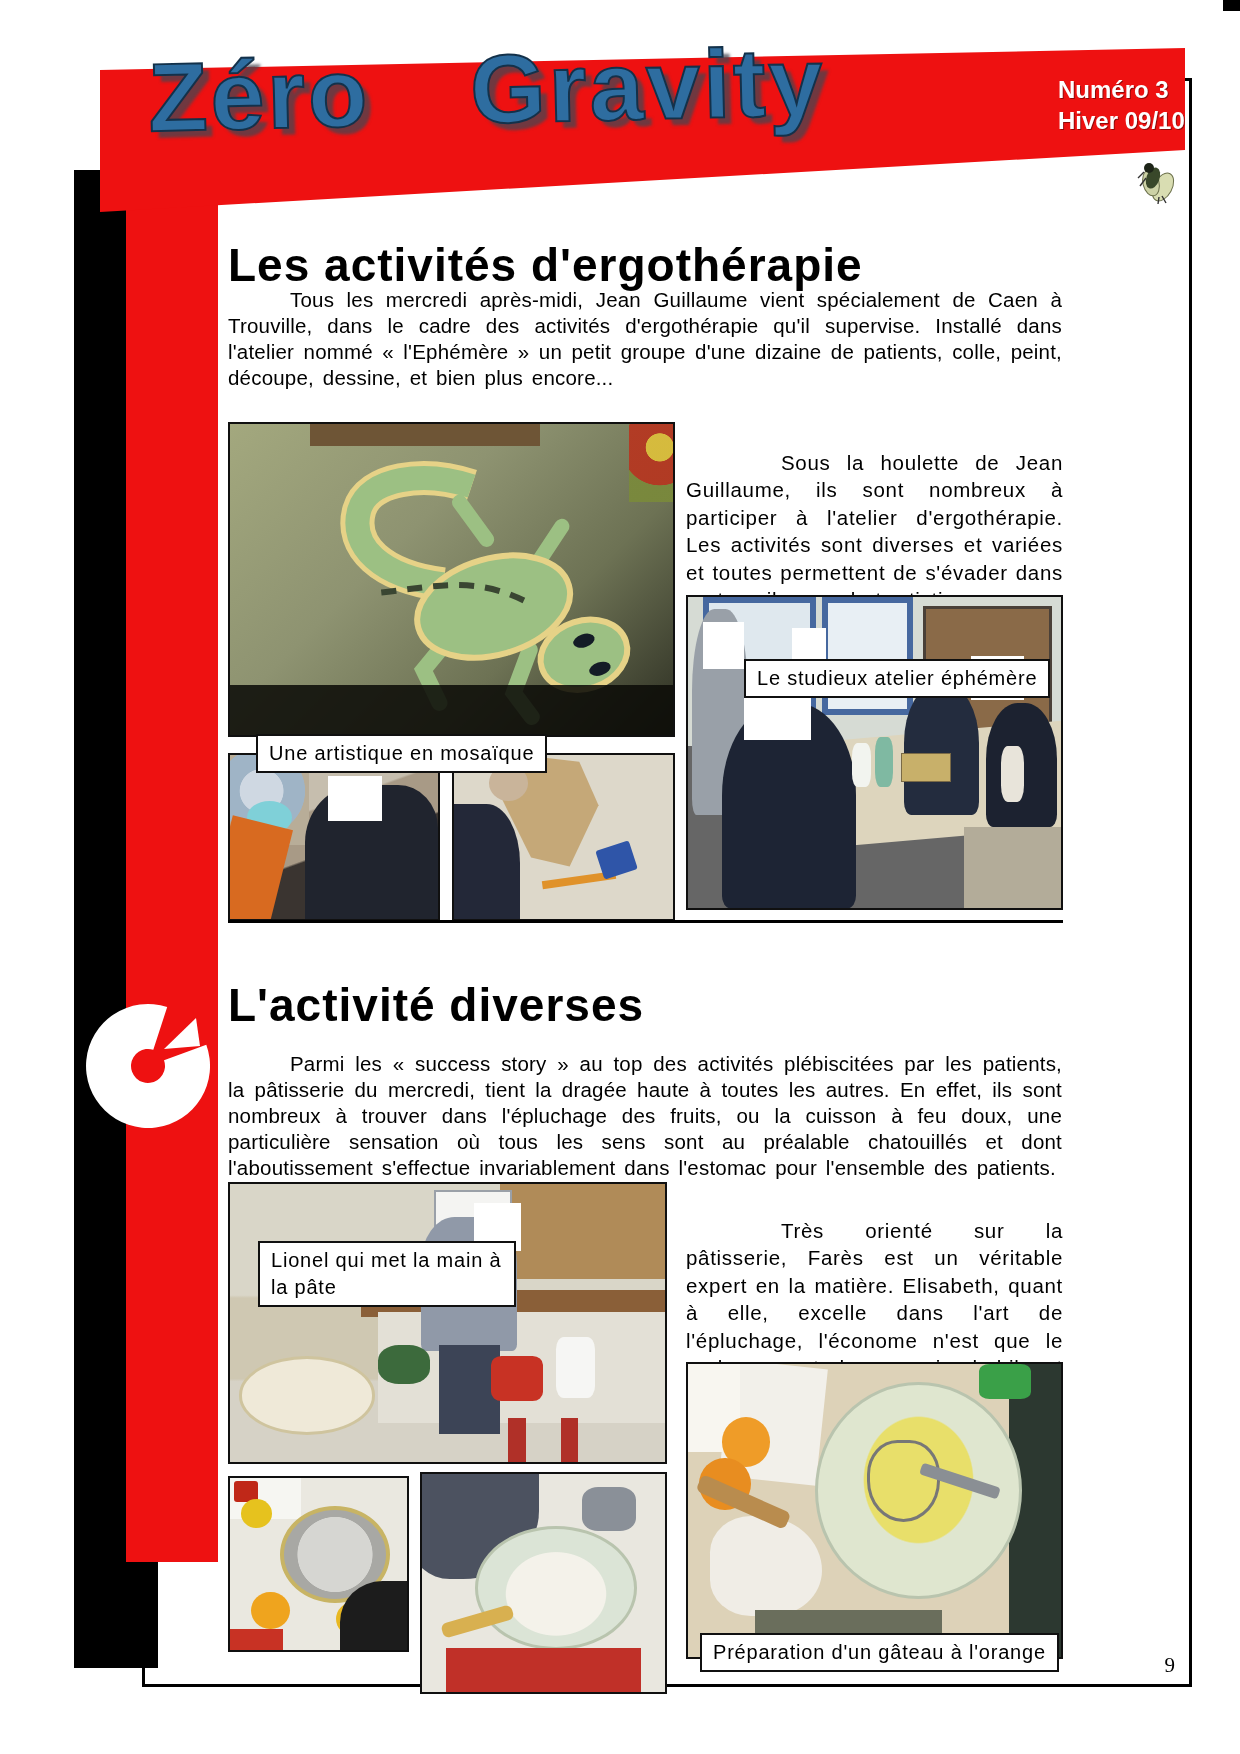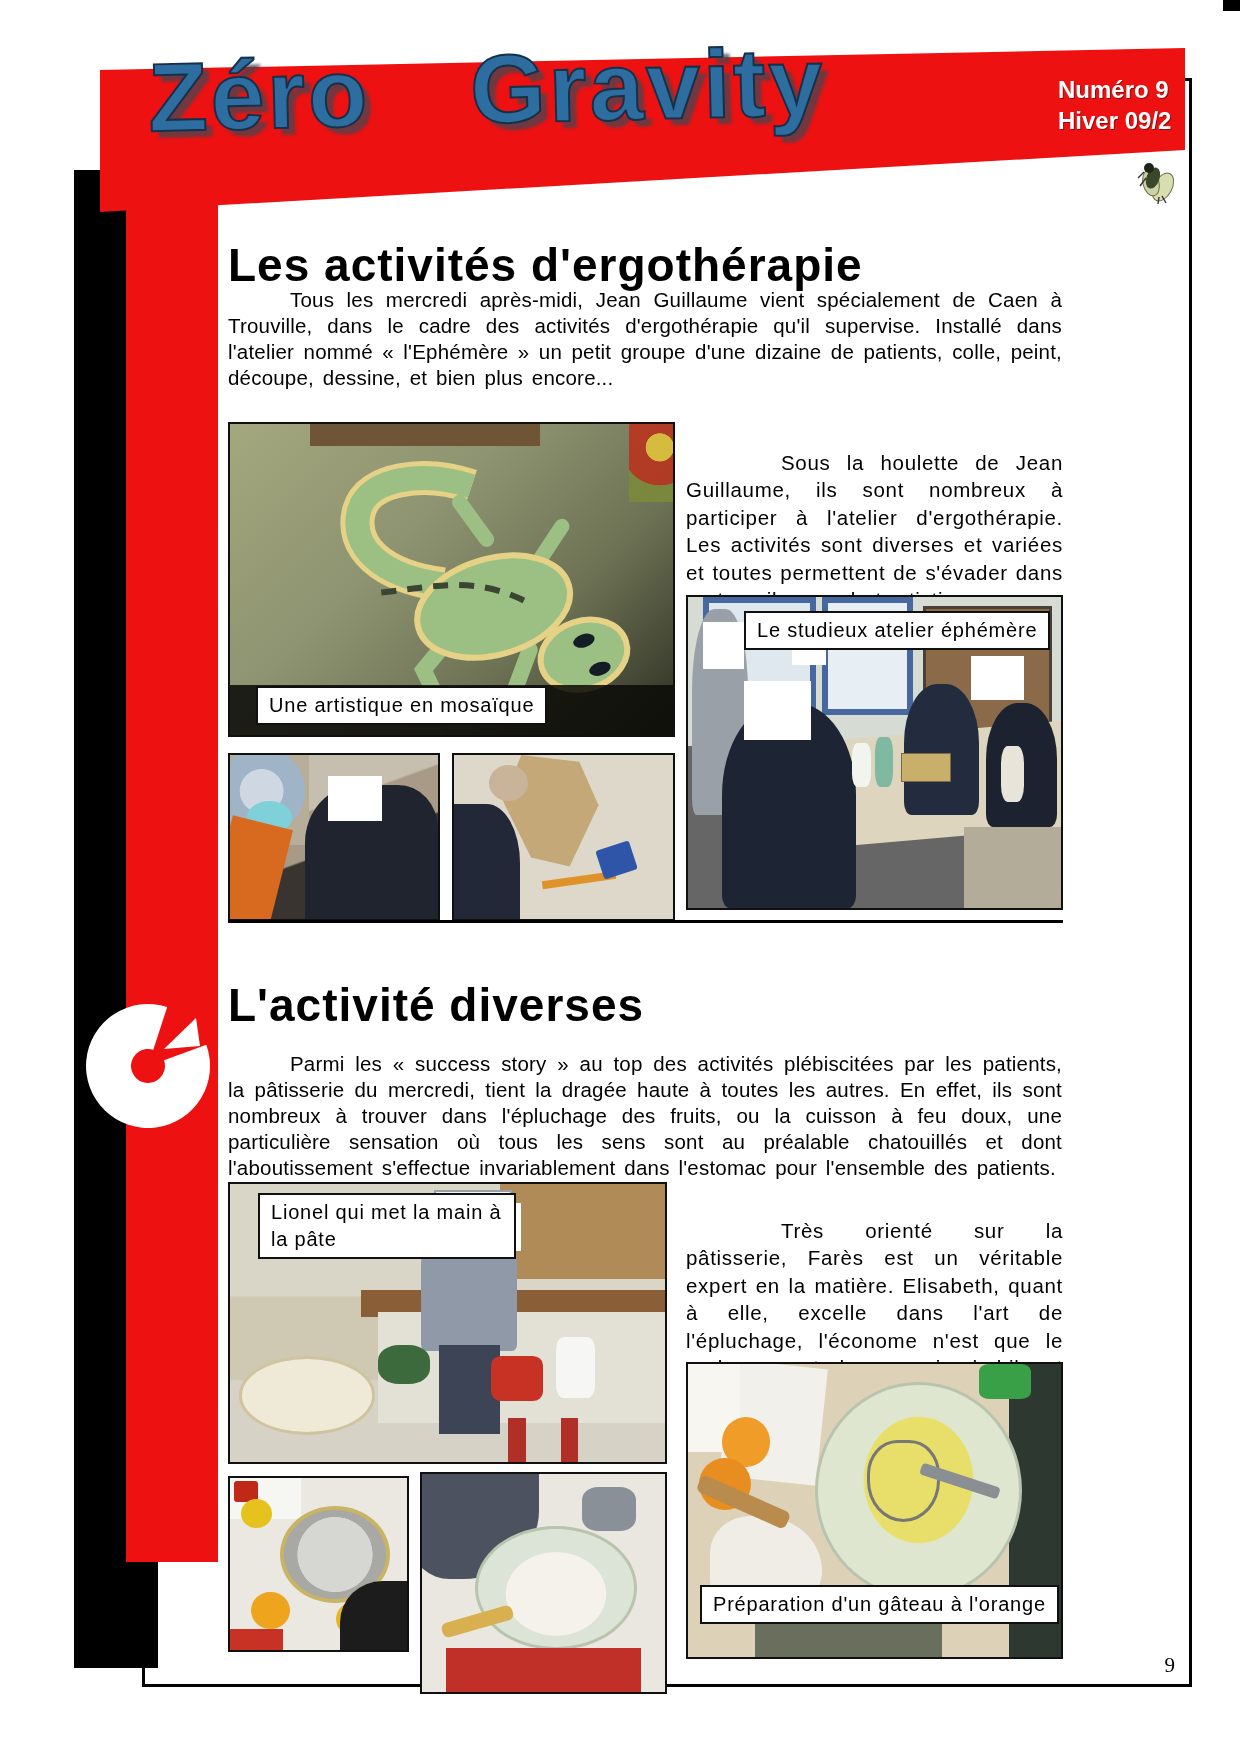--- a/index.html
+++ b/index.html
@@ -32,21 +32,21 @@
     text-align:justify;text-indent:62px;letter-spacing:.2px;word-spacing:3px;}
   .p-body{position:absolute;z-index:6;font-size:20.5px;line-height:27.5px;
     text-align:justify;text-indent:95px;letter-spacing:.7px;word-spacing:1px;}
   .divider{position:absolute;left:228px;top:920px;width:835px;height:3px;background:#000;z-index:6;}
   .page-number{position:absolute;left:1120px;top:1653px;width:55px;z-index:6;
     font-family:"Liberation Serif", serif;font-size:21px;text-align:right;}
   
   .photo{position:absolute;z-index:6;border:2px solid #101010;overflow:hidden;background:#666;}
   .photo *{position:absolute;}
   .caption{position:absolute;z-index:7;background:#fff;border:2px solid #101010;
-    font-size:20px;letter-spacing:.8px;padding:4px 11px;line-height:27px;}
+    font-size:20px;letter-spacing:.8px;padding:4px 11px;line-height:27px;margin-top:48px;}
   .privacy{position:absolute;background:#fff;z-index:3;}
   
   #ph-salamander{left:228px;top:422px;width:443px;height:311px;}
   #ph-workshop{left:686px;top:595px;width:373px;height:311px;}
   #ph-small1{left:228px;top:753px;width:208px;height:164px;}
   #ph-small2{left:452px;top:753px;width:219px;height:164px;}
   #ph-lionel{left:228px;top:1182px;width:435px;height:278px;}
   #ph-cake{left:686px;top:1362px;width:373px;height:293px;}
   #ph-small3{left:228px;top:1476px;width:177px;height:172px;}
   #ph-small4{left:420px;top:1472px;width:243px;height:218px;}
@@ -70,22 +70,22 @@
 <div class="corner-mark"></div>
 <div class="bar-black"></div>
 <div class="bar-red"></div>
 
 <svg class="banner-svg" viewBox="0 0 1100 185" preserveAspectRatio="none">
   <polygon points="10,32 1095,10 1095,112 10,174" fill="#ee1111"></polygon>
 </svg>
 
 <div class="masthead-title">Zéro Gravity</div>
 <div class="issue-block">
-  <div>Numéro 9</div>
-  <div>Hiver 09/2</div>
+  <div>Numéro 3</div>
+  <div>Hiver 09/10</div>
 </div>
 
 <svg class="fly" viewBox="0 0 44 50">
   <ellipse cx="27" cy="31" rx="9" ry="15" transform="rotate(28 27 31)" fill="#d9ddb2" stroke="#6a6f4a" stroke-width="1"></ellipse>
   <ellipse cx="15" cy="27" rx="8" ry="13" transform="rotate(-14 15 27)" fill="#cdd2a6" stroke="#6a6f4a" stroke-width="1"></ellipse>
   <ellipse cx="17" cy="22" rx="6.5" ry="11" transform="rotate(20 17 22)" fill="#39482a"></ellipse>
   <circle cx="13" cy="12" r="5" fill="#1d2418"></circle>
   <path d="M8,16 L2,22 M10,22 L4,30 M26,40 L30,47 M23,41 L22,48" stroke="#333" stroke-width="1.4" fill="none"></path>
 </svg>
 

